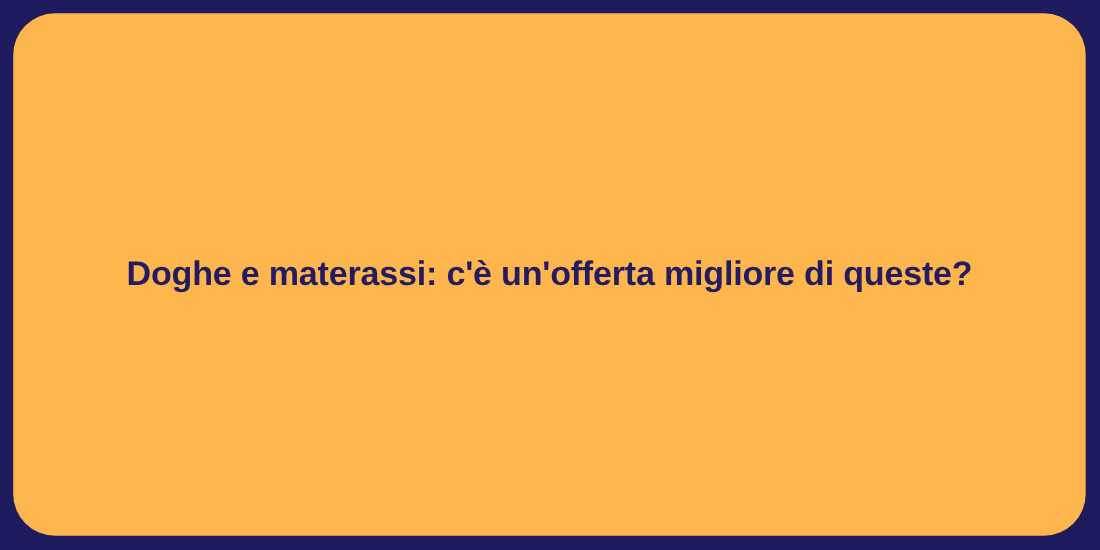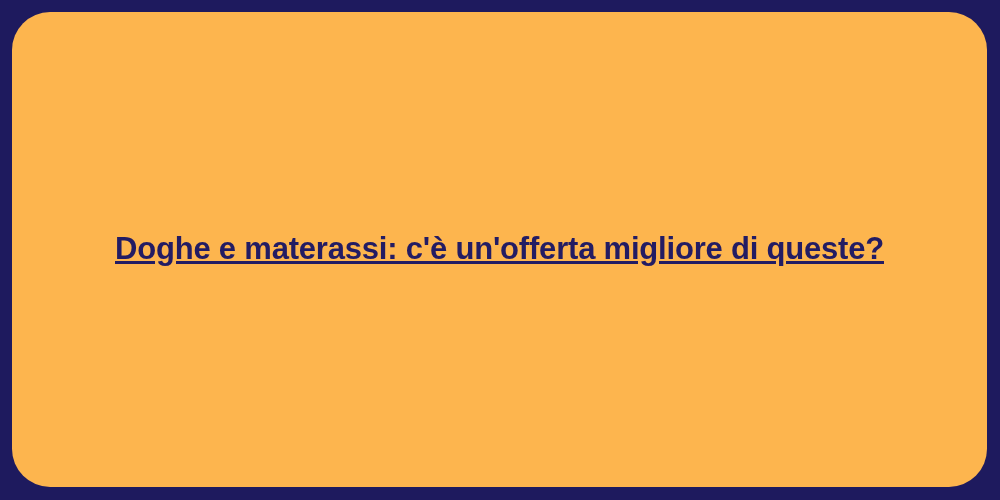--- a/index.html
+++ b/index.html
@@ -43,21 +43,20 @@
     padding: 0 40px;
     font-family: "Liberation Sans", sans-serif;
     font-size: 31px;
     font-weight: 700;
     line-height: 1.25;
     letter-spacing: -0.2px;
     text-align: center;
     color: #231c63; 
     white-space: nowrap;
     user-select: none;
-    text-decoration: underline;
   }
 </style>
 </head>
 <body style="width: 1000px; height: 500px;">
 
 <div id="banner-root" style="width: 1000px; height: 500px; background: rgb(30, 26, 94);">
   <div id="banner-panel" style="background: rgb(253, 181, 78); inset: 12px 13px 13px 12px; border-radius: 38px;">
     <h1 id="banner-headline" style="color: rgb(35, 28, 99); font-size: 31px; font-weight: 700; text-align: center;">Doghe e materassi: c'è un'offerta migliore di queste?</h1>
   </div>
 </div>

